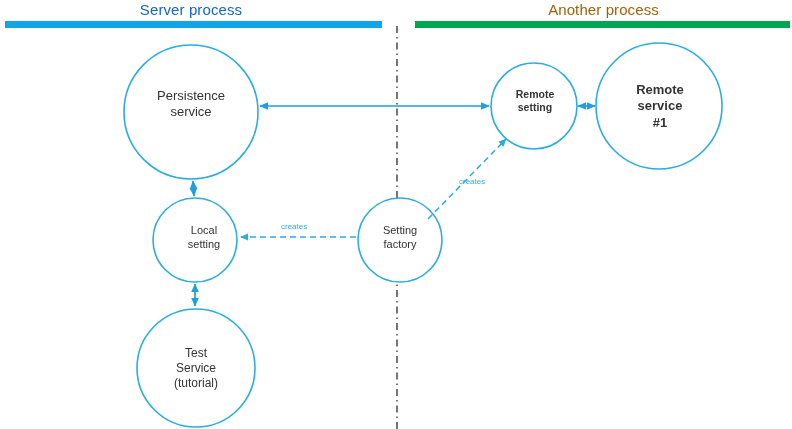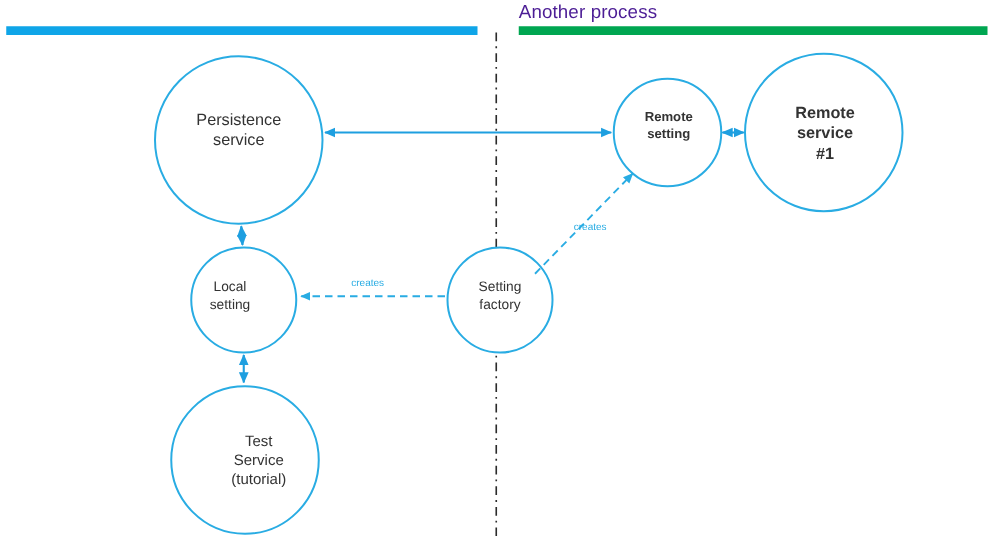--- a/index.html
+++ b/index.html
@@ -38,22 +38,22 @@
     left: 0;
     top: 1px;
     width: 382px;
     text-align: center;
     color: #1565c0;
   }
   #lane-title-another {
     left: 415px;
     top: 1px;
     width: 377px;
-    text-align: left;
-    color: #4c1d95;
+    text-align: center;
+    color: #a16207;
   }
   .lane-bar {
     position: absolute;
     height: 7px;
   }
   #lane-bar-server {
     left: 5px;
     top: 21px;
     width: 377px;
     background: #0fa5e8;
@@ -70,42 +70,43 @@
     text-align: center;
     color: #333333;
     white-space: pre-line;
     line-height: 1.25;
     pointer-events: none;
   }
   .node-label.bold { font-weight: 400; }
   .node-label.reg  { font-weight: 700; }
 
   #label-persistence { left: 128px; top: 88px;  width: 126px; font-size: 13px; }
-  #label-local       { left: 144px; top: 224px; width: 80px;  font-size: 11px; }
-  #label-test        { left: 153px; top: 346px; width: 108px; font-size: 12px; }
+  #label-local       { left: 164px; top: 224px; width: 80px;  font-size: 11px; }
+  #label-test        { left: 142px; top: 346px; width: 108px; font-size: 12px; }
   #label-remote-setting { left: 495px; top: 88px;  width: 80px; font-size: 10.5px; }
   #label-remote-service { left: 610px; top: 82px;  width: 100px; font-size: 13px; }
   #label-setting-factory { left: 356px; top: 224px; width: 88px; font-size: 11px; }
 
   .edge-label {
     position: absolute;
     font-size: 8px;
     color: #29ace3;
     white-space: nowrap;
     pointer-events: none;
     text-align: center;
   }
   #edge-label-creates-local   { left: 281px; top: 222px; }
   #edge-label-creates-remote  { left: 459px; top: 177px; }
 </style>
 </head>
 <body>
 
 <div id="canvas">
 
+  <div class="lane-title" id="lane-title-server">Server process</div>
   <div class="lane-bar" id="lane-bar-server"></div>
 
   <div class="lane-title" id="lane-title-another">Another process</div>
   <div class="lane-bar" id="lane-bar-another"></div>
 
   <svg class="diagram" viewBox="0 0 792 429">
     <defs>
       <marker id="arrowEnd" viewBox="0 0 10 10" refX="9.2" refY="5" markerWidth="5.2" markerHeight="5.2" orient="auto-start-reverse">
         <path d="M 0 0.6 L 10 5 L 0 9.4 z" fill="#1e9fe0"></path>
       </marker>

